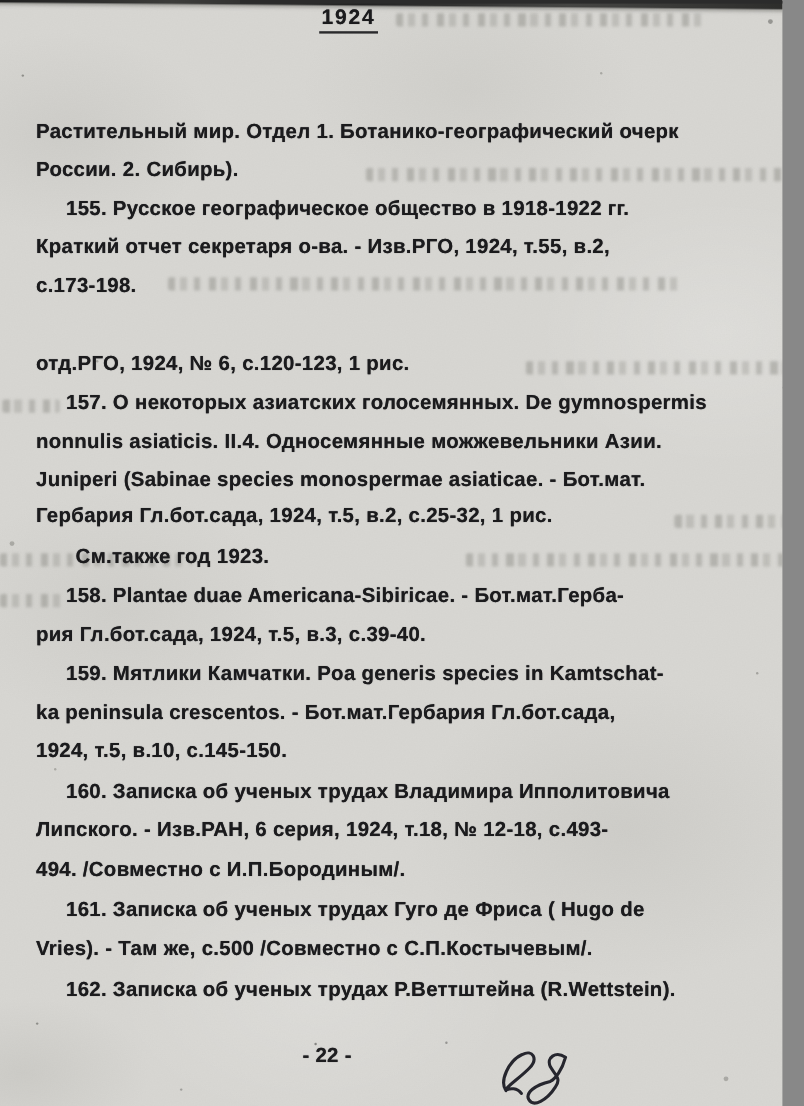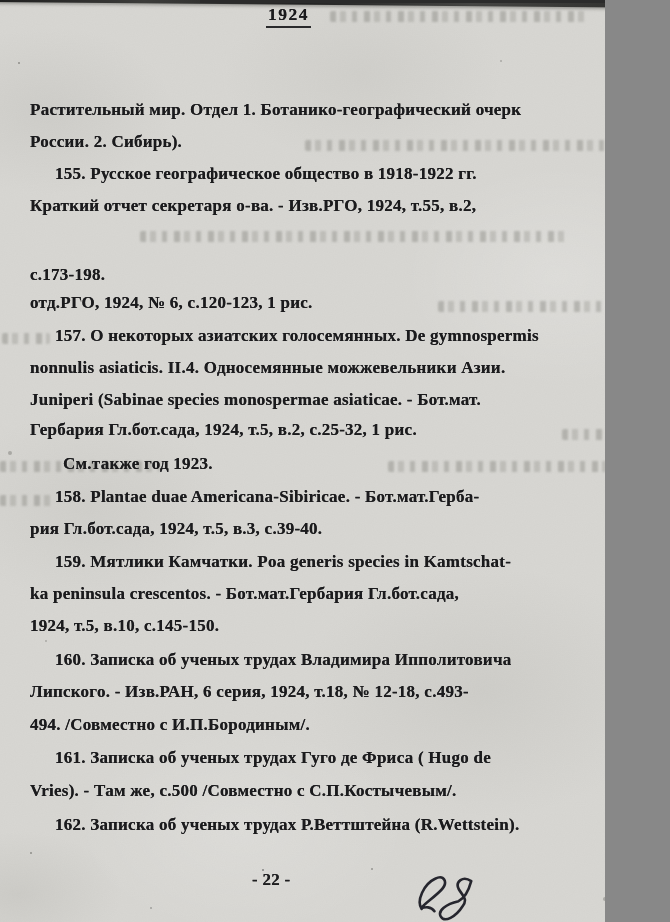--- a/index.html
+++ b/index.html
@@ -1,20 +1,20 @@
 <!DOCTYPE html>
 <html><head>
 <meta charset="utf-8">
 <style>
   html,body{margin:0;padding:0;background:#888;}
   .page{
     position:relative;
-    width:605px;height:922px;
+    width:652px;height:922px;
     overflow:hidden;
-    font-family:Liberation Serif, serif;
+    font-family:Liberation Sans, sans-serif;
     background:
       radial-gradient(180px 120px at 8% 12%, rgba(120,120,114,.10), transparent 70%),
       radial-gradient(220px 160px at 92% 30%, rgba(255,255,255,.18), transparent 70%),
       radial-gradient(200px 140px at 15% 55%, rgba(125,125,118,.09), transparent 70%),
       radial-gradient(260px 180px at 80% 75%, rgba(120,120,112,.10), transparent 70%),
       radial-gradient(240px 150px at 40% 90%, rgba(255,255,255,.15), transparent 70%),
       radial-gradient(200px 130px at 60% 8%, rgba(130,130,122,.09), transparent 70%),
       radial-gradient(150px 90px at 3% 97%, rgba(120,120,112,.12), transparent 70%),
       #d8d7d3;
   }
@@ -103,21 +103,21 @@
   <div class="ghost" style="top:429px;left:562px;width:100px;"></div>
   <div class="ghost" style="top:461px;left:0px;width:160px;"></div>
   <div class="ghost" style="top:461px;left:388px;width:272px;"></div>
   <div class="ghost" style="top:495px;left:0px;width:52px;"></div>
 
   <div class="ln cont" style="top:100px;">Растительный мир. Отдел 1. Ботанико-географический очерк</div>
   <div class="ln cont" style="top:132px;">России. 2. Сибирь).</div>
 
   <div class="ln num" style="top:164px;">155. Русское географическое общество в 1918-1922 гг.</div>
   <div class="ln cont" style="top:196px;">Краткий отчет секретаря о-ва. - Изв.РГО, 1924, т.55, в.2,</div>
-  <div class="ln cont" style="top:228px;margin-top:37px;">с.173-198.</div>
+  <div class="ln cont" style="top:228px;">с.173-198.</div>
 
   <div class="ln cont" style="top:293px;">отд.РГО, 1924, № 6, с.120-123, 1 рис.</div>
 
   <div class="ln num" style="top:326px;">157. О некоторых азиатских голосемянных. De gymnospermis</div>
   <div class="ln cont" style="top:358px;">nonnulis asiaticis. II.4. Односемянные можжевельники Азии.</div>
   <div class="ln cont" style="top:390px;">Juniperi (Sabinae species monospermae asiaticae. - Бот.мат.</div>
   <div class="ln cont" style="top:420px;">Гербария Гл.бот.сада, 1924, т.5, в.2, с.25-32, 1 рис.</div>
   <div class="ln seealso" style="top:454px;">См.также год 1923.</div>
 
   <div class="ln num" style="top:487px;">158. Plantae duae Americana-Sibiricae. - Бот.мат.Герба-</div>

